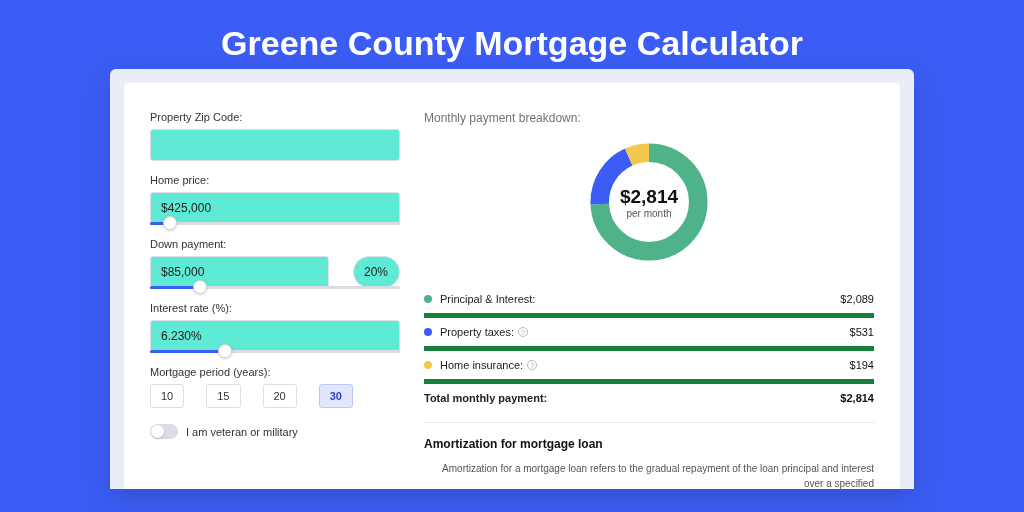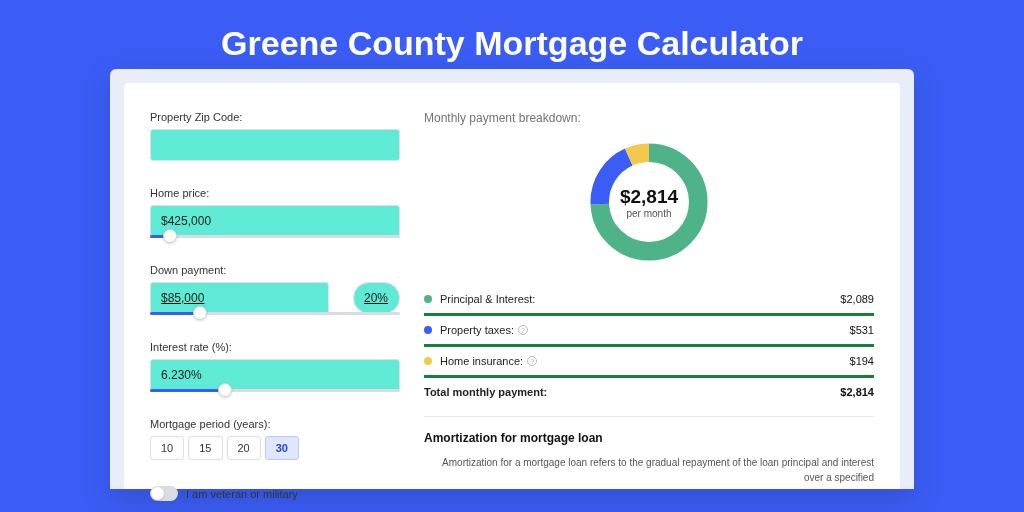--- a/index.html
+++ b/index.html
@@ -30,32 +30,32 @@
     background: #fff;
     height: 100%;
     border-radius: 4px 4px 0 0;
     display: flex;
     padding: 28px 26px 0;
     gap: 24px;
   }
   .left-col { width: 250px; flex-shrink: 0; }
   .right-col { flex: 1; }
 
-  .field { margin-bottom: 26px; position: relative; }
+  .field { margin-bottom: 13px; position: relative; }
   .label { font-size: 11px; color: #333; margin-bottom: 6px; display: block; }
   .input {
     width: 100%;
     border: 1px solid #dcdfe6;
     border-radius: 3px;
     padding: 8px 10px;
     font-size: 12px;
     color: #222;
     background: #5eead4;
   }
-  .input-row { display: flex; gap: 24px; text-decoration: underline; }
+  .input-row { display: flex; gap: 24px; }
   .input-row .input:first-child { flex: 1; }
   .input-row .input:last-child { width: 47px; border-radius: 16px; }
 
   .slider-track {
     height: 3px;
     background: #d9dce3;
     border-radius: 2px;
     position: relative;
     margin-top: -2px;
   }
@@ -68,21 +68,21 @@
     width: 14px; height: 14px;
     background: #fff;
     border: 1px solid #d0d3db;
     border-radius: 50%;
     position: absolute;
     top: -6px;
     transform: translateX(-50%);
     box-shadow: 0 1px 3px rgba(0,0,0,.15);
   }
 
-  .period-row { display: flex; gap: 4px; }
+  .period-row { display: flex; gap: 22px; }
   .period-btn {
     border: 1px solid #dcdfe6;
     background: #fff;
     border-radius: 3px;
     font-size: 11px;
     padding: 5px 10px;
     color: #333;
     cursor: pointer;
   }
   .period-btn.active {
@@ -119,21 +119,21 @@
     position: absolute; inset: 0;
     display: flex; flex-direction: column;
     align-items: center; justify-content: center;
   }
   .donut-amount { font-size: 19px; font-weight: 700; color: #111; }
   .donut-sub { font-size: 10px; color: #555; }
 
   .break-row {
     display: flex; align-items: center;
     padding: 8px 0;
-    border-bottom: 3px solid #15803d;
+    border-bottom: 5px solid #15803d;
     font-size: 11px;
   }
   .break-row.total { font-weight: 700; border-bottom: none; }
   .dot { width: 8px; height: 8px; border-radius: 50%; margin-right: 8px; flex-shrink: 0; }
   .break-label { flex: 1; display: flex; align-items: center; gap: 4px; color: #222; }
   .info-icon {
     width: 10px; height: 10px; border: 1px solid #bbb; border-radius: 50%;
     font-size: 7px; color: #aaa; display: inline-flex;
     align-items: center; justify-content: center;
   }

